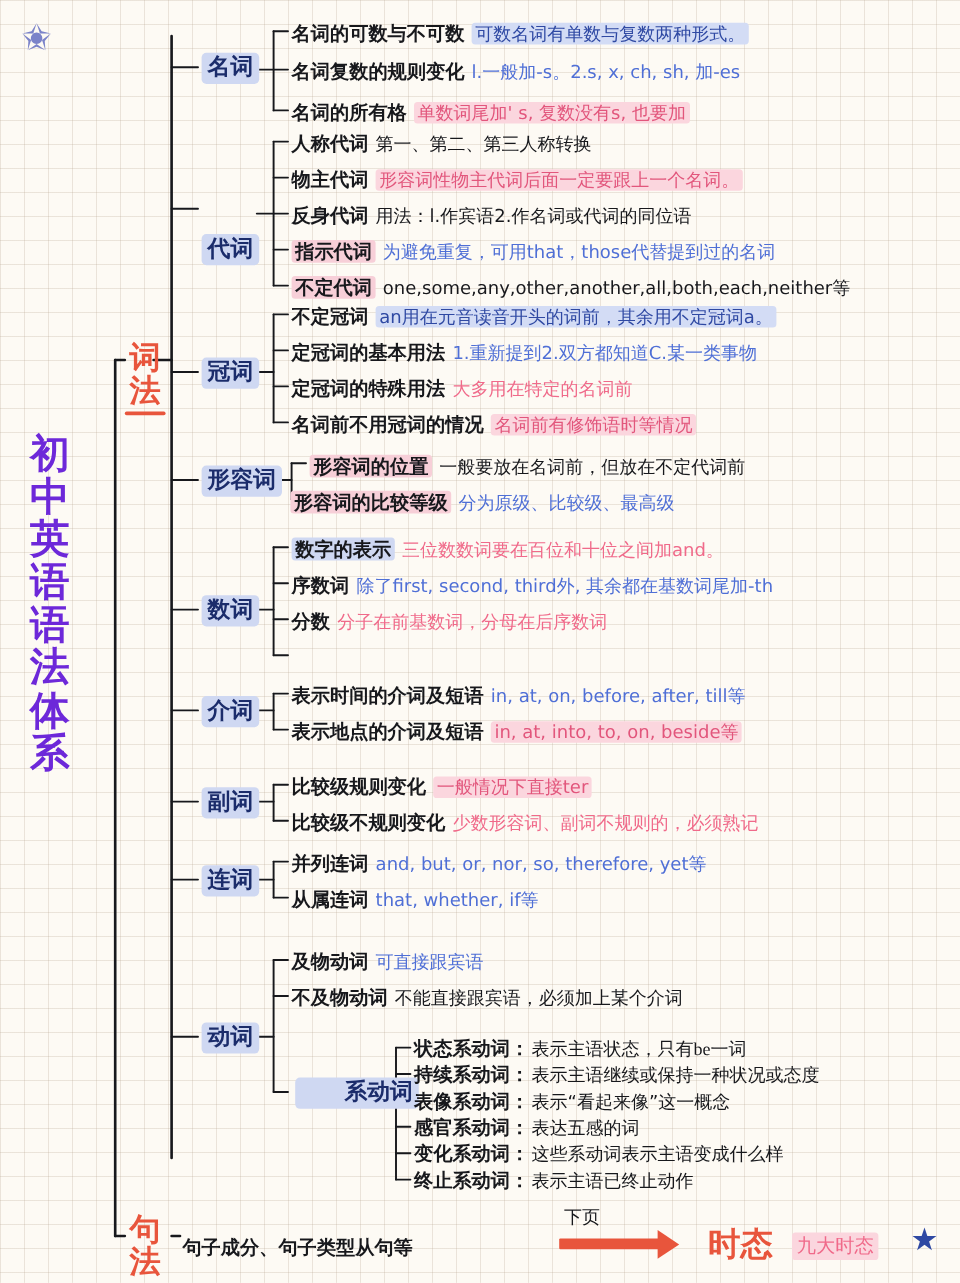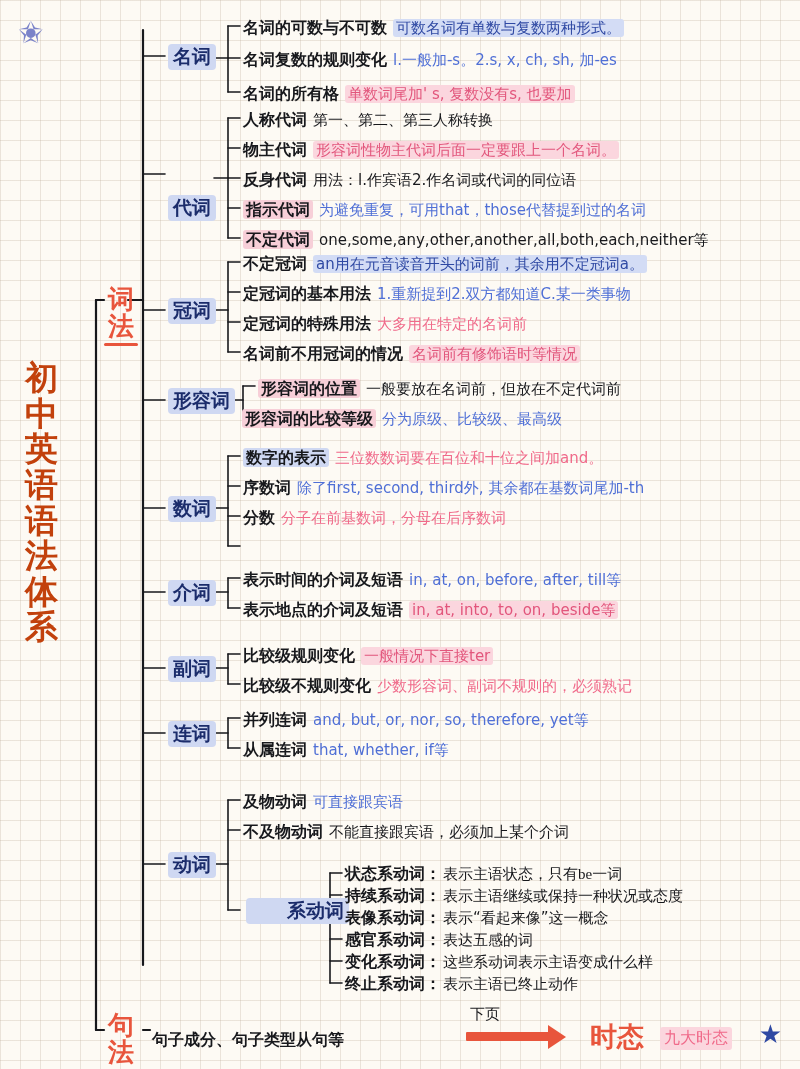--- a/index.html
+++ b/index.html
@@ -23,21 +23,21 @@
 
   
   .star{position:absolute;font-size:30px;line-height:1;}
   .star.tl{left:18px;top:18px;color:#7b83c9;}
   .star.br{right:18px;bottom:22px;color:#2f49a3;font-size:26px;}
 
   
   .main-title{
     position:absolute;left:12px;top:360px;width:60px;
     font-family:"DejaVu Sans","Liberation Sans",sans-serif;
-    font-size:33px;font-weight:bold;color:#c2410c;
+    font-size:33px;font-weight:bold;color:#6d28d9;
     line-height:1.08;letter-spacing:1px;
     text-align:center;
   }
 
   
   .branch-label{
     position:absolute;font-size:26px;font-weight:bold;color:#e8553c;
     line-height:1.05;text-align:center;width:30px;
   }
   .branch-label.cifa{left:106px;top:286px;}

